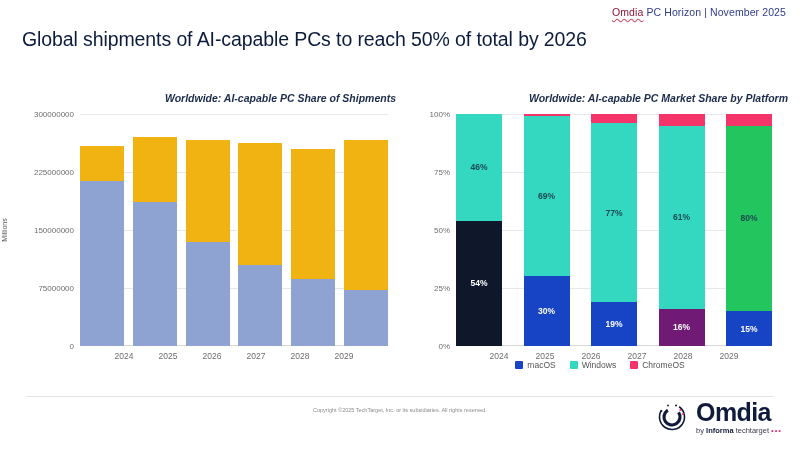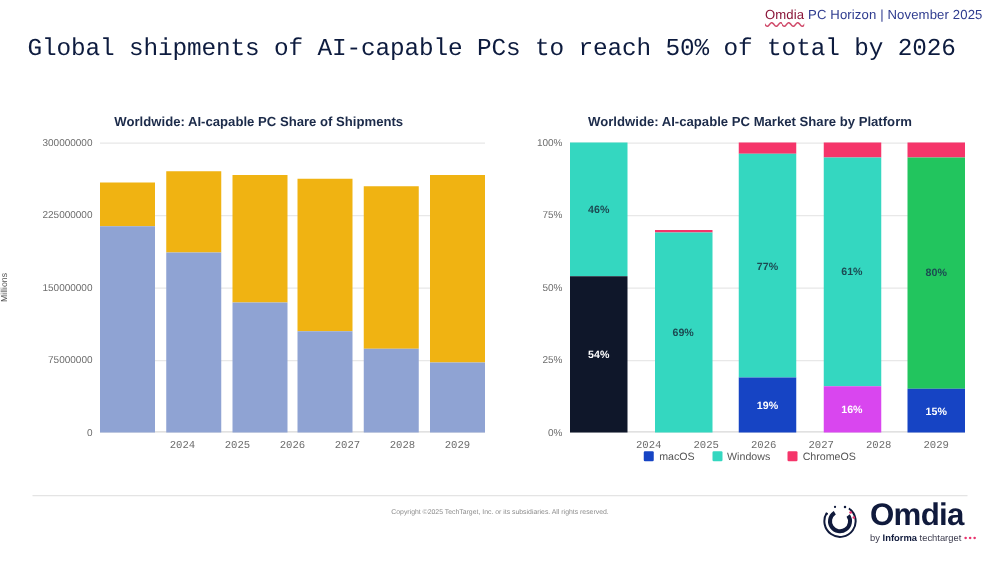--- a/index.html
+++ b/index.html
@@ -38,35 +38,35 @@
   }
   .headline {
     position: absolute;
     top: 28px;
     left: 22px;
     font-size: 19.5px;
     font-weight: 400;
     color: #0d1b3e;
     letter-spacing: -.1px;
     white-space: nowrap;
-    font-family: Liberation Mono, monospace;
   }
 
   
   .panel {
     position: absolute;
     top: 92px;
   }
   .panel-title {
-    text-align: center;
+    text-align: right;
     font-size: 10.5px;
     font-weight: bold;
     color: #1c2b4a;
     margin-bottom: 10px;
     white-space: nowrap;
+    font-style: italic;
   }
   #panel-left  { left: 18px;  width: 378px; }
   #panel-right { left: 412px; width: 376px; }
 
   .plotwrap {
     position: relative;
     height: 232px;
   }
 
   
@@ -150,23 +150,22 @@
     white-space: nowrap;
   }
 
   
   .xaxis {
     position: absolute;
     left: 0;
     right: 0;
     top: 100%;
     display: flex;
-    justify-content: flex-end;
+    justify-content: center;
     padding-top: 5px;
-    font-family: Liberation Mono, monospace;
   }
   .xtick {
     text-align: center;
     font-size: 8.5px;
     color: #6d6d6d;
   }
   #plot-left  .xtick { width: 44px; }
   #plot-right .xtick { width: 46px; }
 
   
@@ -323,36 +322,39 @@
               </div>
               <div class="seg" style="height: 54%; background: #0f172a;">
                 <span class="seg-label" style="color: rgb(255, 255, 255);">54%</span>
               </div>
             </div>
             <div class="barcol">
               <div class="seg" style="height: 1%; background: rgb(245, 53, 106);"></div>
               <div class="seg" style="height: 69%; background: rgb(52, 215, 192);">
                 <span class="seg-label" style="color: rgb(28, 74, 82);">69%</span>
               </div>
+              <div class="seg" style="height: 30%; background: rgb(22, 68, 196);">
+                <span class="seg-label" style="color: rgb(255, 255, 255);">30%</span>
+              </div>
             </div>
             <div class="barcol">
               <div class="seg" style="height: 4%; background: rgb(245, 53, 106);"></div>
               <div class="seg" style="height: 77%; background: rgb(52, 215, 192);">
                 <span class="seg-label" style="color: rgb(28, 74, 82);">77%</span>
               </div>
               <div class="seg" style="height: 19%; background: rgb(22, 68, 196);">
                 <span class="seg-label" style="color: rgb(255, 255, 255);">19%</span>
               </div>
             </div>
             <div class="barcol">
               <div class="seg" style="height: 5%; background: rgb(245, 53, 106);"></div>
               <div class="seg" style="height: 79%; background: rgb(52, 215, 192);">
                 <span class="seg-label" style="color: rgb(28, 74, 82);">61%</span>
               </div>
-              <div class="seg" style="height: 16%; background: #d946ef;">
+              <div class="seg" style="height: 16%; background: #701a75;">
                 <span class="seg-label" style="color: rgb(255, 255, 255);">16%</span>
               </div>
             </div>
             <div class="barcol">
               <div class="seg" style="height: 5%; background: rgb(245, 53, 106);"></div>
               <div class="seg" style="height: 80%; background: #22c55e;">
                 <span class="seg-label" style="color: rgb(28, 74, 82);">80%</span>
               </div>
               <div class="seg" style="height: 15%; background: rgb(22, 68, 196);">
                 <span class="seg-label" style="color: rgb(255, 255, 255);">15%</span>

